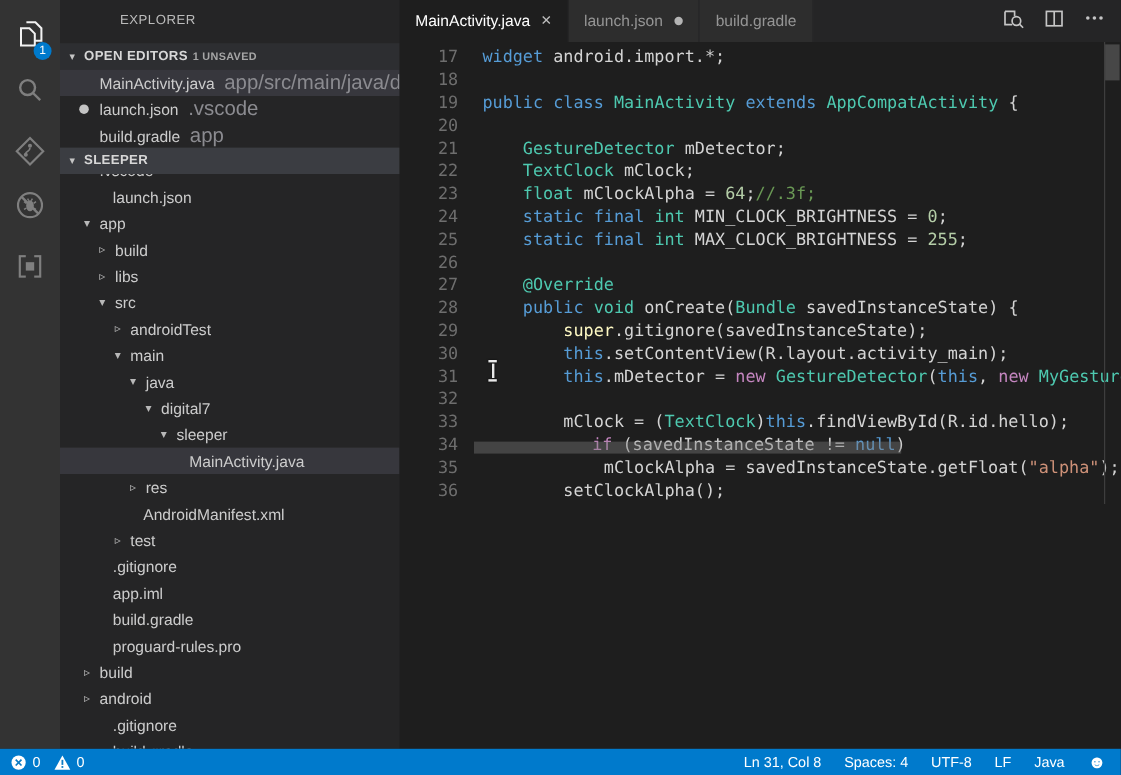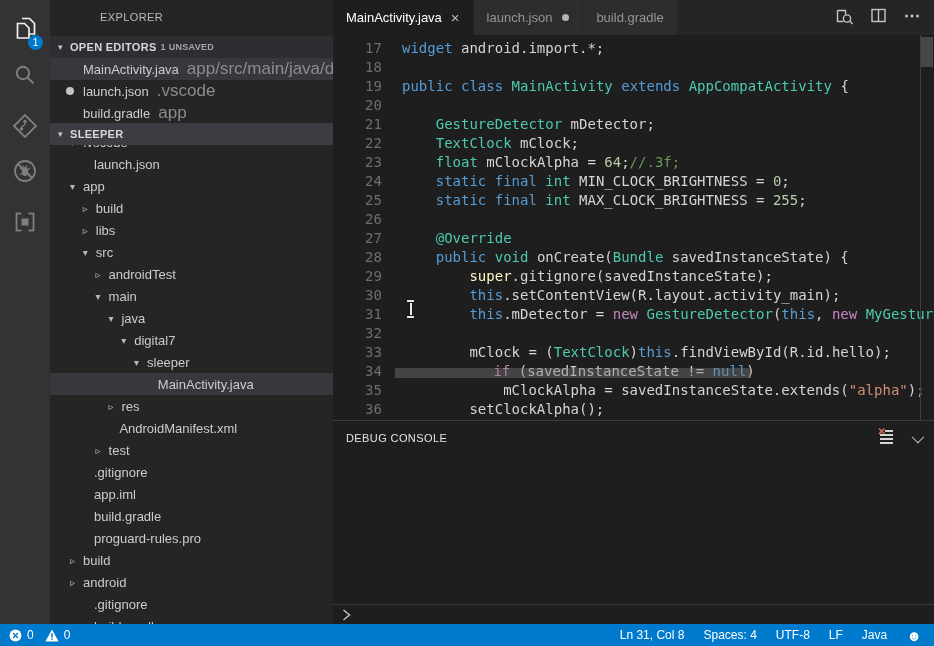--- a/index.html
+++ b/index.html
@@ -286,51 +286,29 @@
           <div class="code-line"><span class="line-number">25</span><span class="line-text"><span style="color: rgb(212, 212, 212);">    </span><span style="color: rgb(86, 156, 214);">static</span><span style="color: rgb(212, 212, 212);"> </span><span style="color: rgb(86, 156, 214);">final</span><span style="color: rgb(212, 212, 212);"> </span><span style="color: rgb(78, 201, 176);">int</span><span style="color: rgb(212, 212, 212);"> MAX_CLOCK_BRIGHTNESS = </span><span style="color: rgb(181, 206, 168);">255</span><span style="color: rgb(212, 212, 212);">;</span></span></div>
           <div class="code-line"><span class="line-number">26</span><span class="line-text"></span></div>
           <div class="code-line"><span class="line-number">27</span><span class="line-text"><span style="color: rgb(212, 212, 212);">    </span><span style="color: rgb(78, 201, 176);">@Override</span></span></div>
           <div class="code-line"><span class="line-number">28</span><span class="line-text"><span style="color: rgb(212, 212, 212);">    </span><span style="color: rgb(86, 156, 214);">public</span><span style="color: rgb(212, 212, 212);"> </span><span style="color: rgb(78, 201, 176);">void</span><span style="color: rgb(212, 212, 212);"> onCreate(</span><span style="color: rgb(78, 201, 176);">Bundle</span><span style="color: rgb(212, 212, 212);"> savedInstanceState) {</span></span></div>
           <div class="code-line"><span class="line-number">29</span><span class="line-text"><span style="color: rgb(212, 212, 212);">        </span><span style="color: #fef9c3;">super</span><span style="color: rgb(212, 212, 212);">.gitignore(savedInstanceState);</span></span></div>
           <div class="code-line"><span class="line-number">30</span><span class="line-text"><span style="color: rgb(212, 212, 212);">        </span><span style="color: rgb(86, 156, 214);">this</span><span style="color: rgb(212, 212, 212);">.setContentView(R.layout.activity_main);</span></span></div>
           <div class="code-line"><span class="line-number">31</span><span class="line-text"><span style="color: rgb(212, 212, 212);">        </span><span style="color: rgb(86, 156, 214);">this</span><span style="color: rgb(212, 212, 212);">.mDetector = </span><span style="color: rgb(197, 134, 192);">new</span><span style="color: rgb(212, 212, 212);"> </span><span style="color: rgb(78, 201, 176);">GestureDetector</span><span style="color: rgb(212, 212, 212);">(</span><span style="color: rgb(86, 156, 214);">this</span><span style="color: rgb(212, 212, 212);">, </span><span style="color: rgb(197, 134, 192);">new</span><span style="color: rgb(212, 212, 212);"> </span><span style="color: rgb(78, 201, 176);">MyGesture</span></span></div>
           <div class="code-line"><span class="line-number">32</span><span class="line-text"></span></div>
           <div class="code-line"><span class="line-number">33</span><span class="line-text"><span style="color: rgb(212, 212, 212);">        mClock = (</span><span style="color: rgb(78, 201, 176);">TextClock</span><span style="color: rgb(212, 212, 212);">)</span><span style="color: rgb(86, 156, 214);">this</span><span style="color: rgb(212, 212, 212);">.findViewById(R.id.hello);</span></span></div>
           <div class="code-line"><span class="line-number">34</span><span class="line-text"><span style="color: rgb(212, 212, 212);">        </span><span style="color: rgb(197, 134, 192); margin-left: 24px;">if</span><span style="color: rgb(212, 212, 212);"> (savedInstanceState != </span><span style="color: rgb(86, 156, 214);">null</span><span style="color: rgb(212, 212, 212);">)</span></span></div>
-          <div class="code-line"><span class="line-number">35</span><span class="line-text"><span style="color: rgb(212, 212, 212);">            mClockAlpha = savedInstanceState.extends(</span><span style="color: rgb(206, 145, 120);">"alpha"</span><span style="color: rgb(212, 212, 212);">);</span></span></div>
+          <div class="code-line"><span class="line-number">35</span><span class="line-text"><span style="color: rgb(212, 212, 212);">            mClockAlpha = savedInstanceState.getFloat(</span><span style="color: rgb(206, 145, 120);">"alpha"</span><span style="color: rgb(212, 212, 212);">);</span></span></div>
           <div class="code-line"><span class="line-number">36</span><span class="line-text"><span style="color: rgb(212, 212, 212);">        setClockAlpha();</span></span></div>
         </div>
     </div>
     <div class="v-ruler"></div>
     <div class="v-scroll"></div>
     <div class="h-scroll"></div>
   </div>
 
-  <div class="panel">
-    <div class="panel-header">
-      <span class="panel-title">DEBUG CONSOLE</span>
-      <span class="panel-actions">
-        <span>
-          <svg width="18" height="18" viewBox="0 0 18 18">
-            <rect x="8" y="3" width="8" height="2" fill="#d4d4d4"></rect>
-            <rect x="3" y="7" width="13" height="2" fill="#d4d4d4"></rect>
-            <rect x="3" y="11" width="13" height="2" fill="#d4d4d4"></rect>
-            <rect x="3" y="15" width="13" height="2" fill="#d4d4d4"></rect>
-            <path d="M2 1.5 L7.5 7 M7.5 1.5 L2 7" stroke="#d16b5c" stroke-width="1.7"></path>
-          </svg>
-        </span>
-        <span class="chev-down"></span>
-      </span>
-    </div>
-    <div class="panel-input">
-      <svg width="12" height="14" viewBox="0 0 12 14">
-        <path d="M2.5 2 L8.5 7 L2.5 12" fill="none" stroke="#c0c0c0" stroke-width="1.5"></path>
-      </svg>
-    </div>
-  </div>
 
   <div class="statusbar">
     <div class="sb-left">
       <svg width="13" height="13" viewBox="0 0 14 14">
         <circle cx="7" cy="7" r="6.4" fill="#ffffff"></circle>
         <path d="M4.4 4.4 l5.2 5.2 M9.6 4.4 l-5.2 5.2" stroke="#0c7bc4" stroke-width="1.5"></path>
       </svg>
       <span class="cnt">0</span>
       <svg width="14" height="13" viewBox="0 0 14 13">
         <path d="M7 0.5 L13.6 12.5 H0.4 Z" fill="#ffffff"></path>

